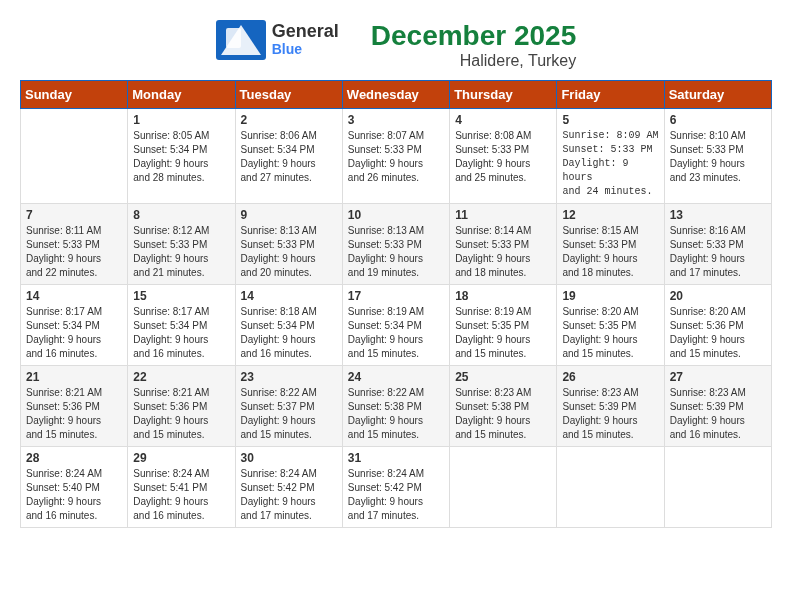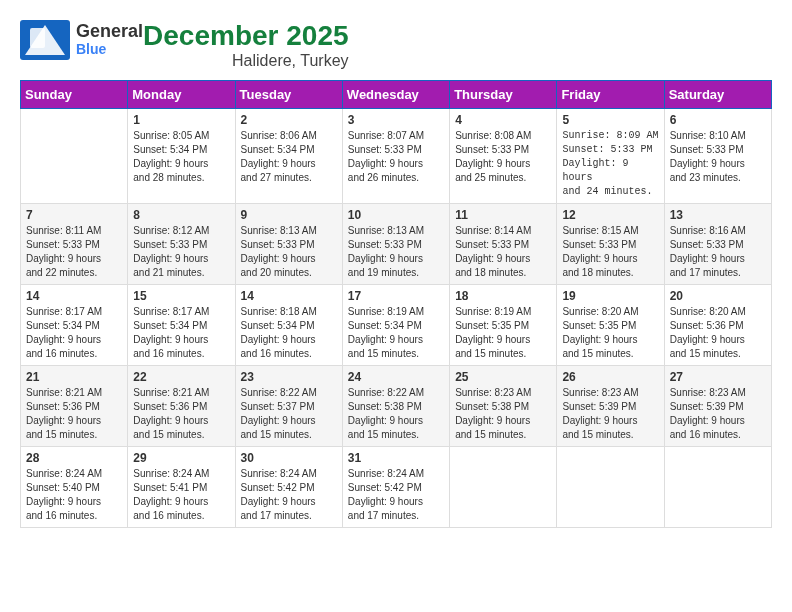--- a/index.html
+++ b/index.html
@@ -5,43 +5,44 @@
     * { box-sizing: border-box; margin: 0; padding: 0; }
     body {
       font-family: Arial, sans-serif;
       background: #fff;
       width: 792px;
       min-height: 612px;
       padding: 20px;
     }
     .header {
       display: flex;
-      justify-content: flex-start;
+      justify-content: center;
       align-items: flex-start;
       margin-bottom: 10px;
+      gap: 32px;
     }
     .title-block {
       text-align: right;
     }
     .month-title {
       font-size: 28px;
       font-weight: bold;
       color: #15803d;
     }
     .location {
       font-size: 16px;
       color: #444;
     }
     .calendar {
       width: 100%;
       border-collapse: collapse;
       border: 1px solid #ccc;
     }
     .calendar th {
-      background: #a21caf;
+      background: #c2410c;
       color: #fff;
       font-size: 13px;
       font-weight: bold;
       padding: 6px 4px;
       text-align: left;
       border: 1px solid #1565c0;
     }
     .calendar td {
       vertical-align: top;
       padding: 4px 5px;

